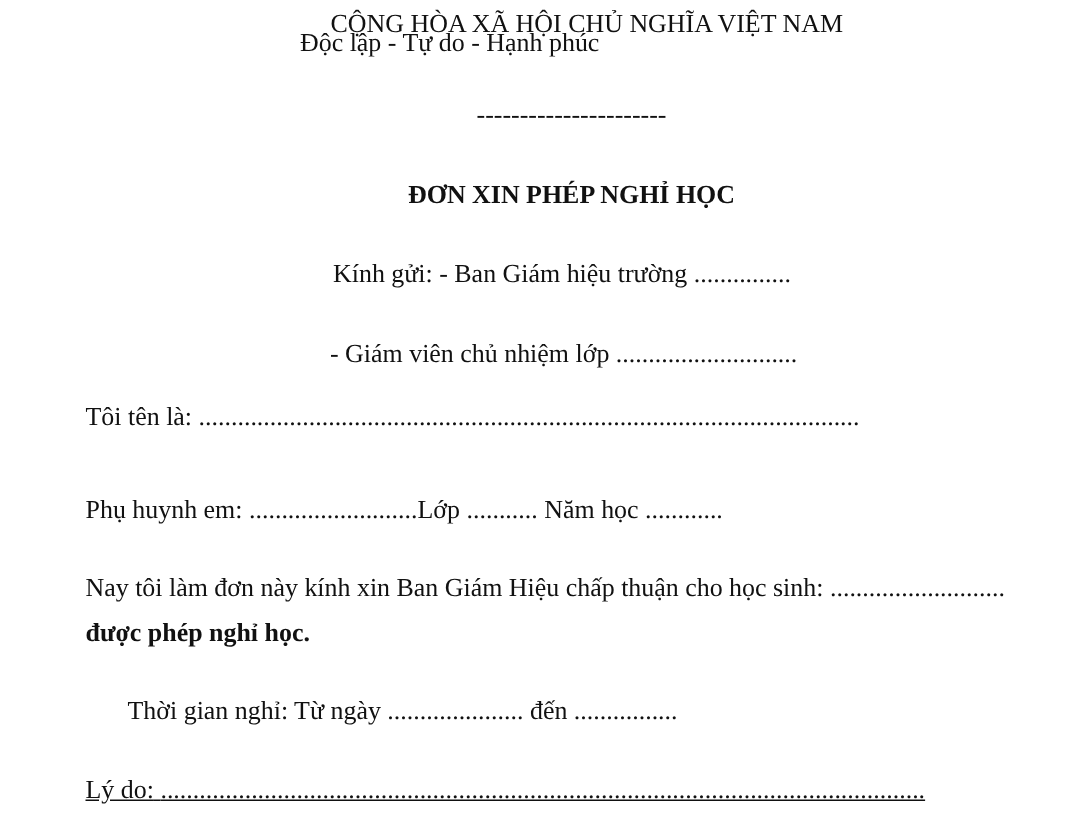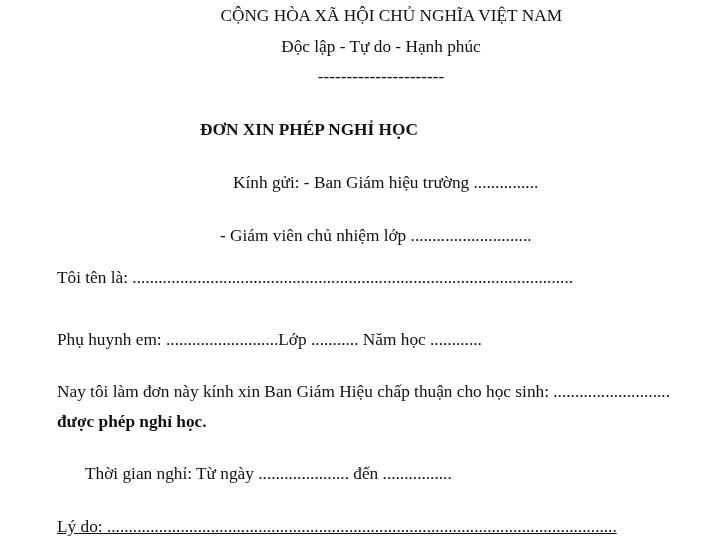--- a/index.html
+++ b/index.html
@@ -16,33 +16,33 @@
 </style>
 </head>
 <body>
 
 <div>
 
   <div class="line" style="left:200px; top:5px; width:362px; text-align:right;">
     <span>CỘNG HÒA XÃ HỘI CHỦ NGHĨA VIỆT NAM</span>
   </div>
 
-  <div class="line" style="left:200px; top:36px; width:362px; text-align:center;">
+  <div class="line" style="left:200px; top:18px; width:362px; ">
     <span>Độc lập - Tự do - Hạnh phúc</span>
   </div>
 
   <div class="line" style="left:200px; top:66px; width:362px; text-align:center;">
     <span>----------------------</span>
   </div>
 
-  <div class="line bold" style="left:200px; top:119px; width:362px; ">
+  <div class="line bold" style="left:200px; top:119px; width:362px; text-align:center;">
     <span>ĐƠN XIN PHÉP NGHỈ HỌC</span>
   </div>
 
-  <div class="line" style="left:222px; top:172px;margin-left:11px;">
+  <div class="line" style="left:222px; top:172px;">
     <span>Kính gửi: - Ban Giám hiệu trường</span>
     <span class="dots">...............</span>
   </div>
 
   <div class="line" style="left:220px; top:225px;">
     <span>- Giám viên chủ nhiệm lớp</span>
     <span class="dots">............................</span>
   </div>
 
   <div class="line" style="left:57px; top:267px;">

